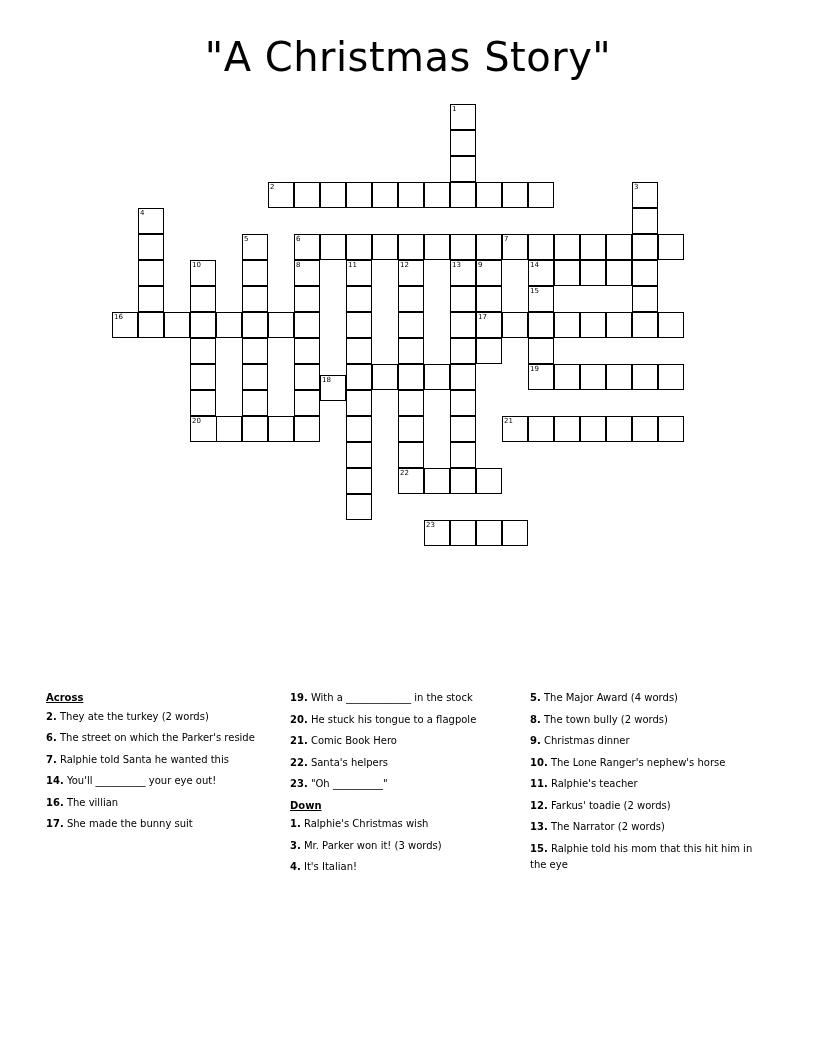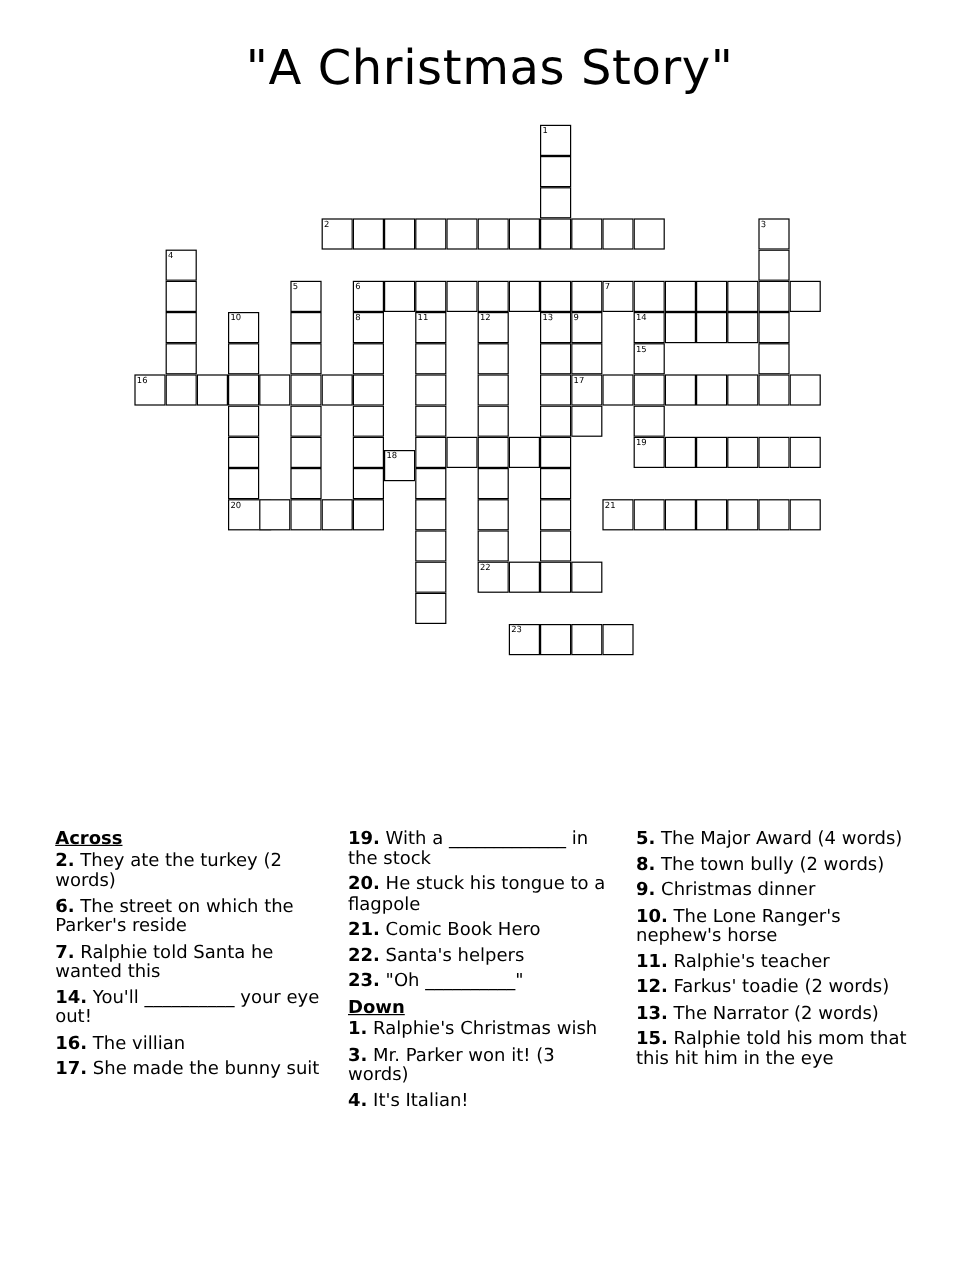--- a/index.html
+++ b/index.html
@@ -60,21 +60,21 @@
   #clues {
     position: absolute;
     left: 0;
     top: 690px;
     width: 816px;
     height: 300px;
   }
   .col {
     position: absolute;
     top: 0;
-    font-size: 15px;
+    font-size: 10px;
     line-height: 16.5px;
   }
   .col1 { left: 46px; width: 228px; }
   .col2 { left: 290px; width: 218px; }
   .col3 { left: 530px; width: 238px; }
 
   .heading {
     font-weight: bold;
     text-decoration: underline;
     margin: 0 0 2px 0;

